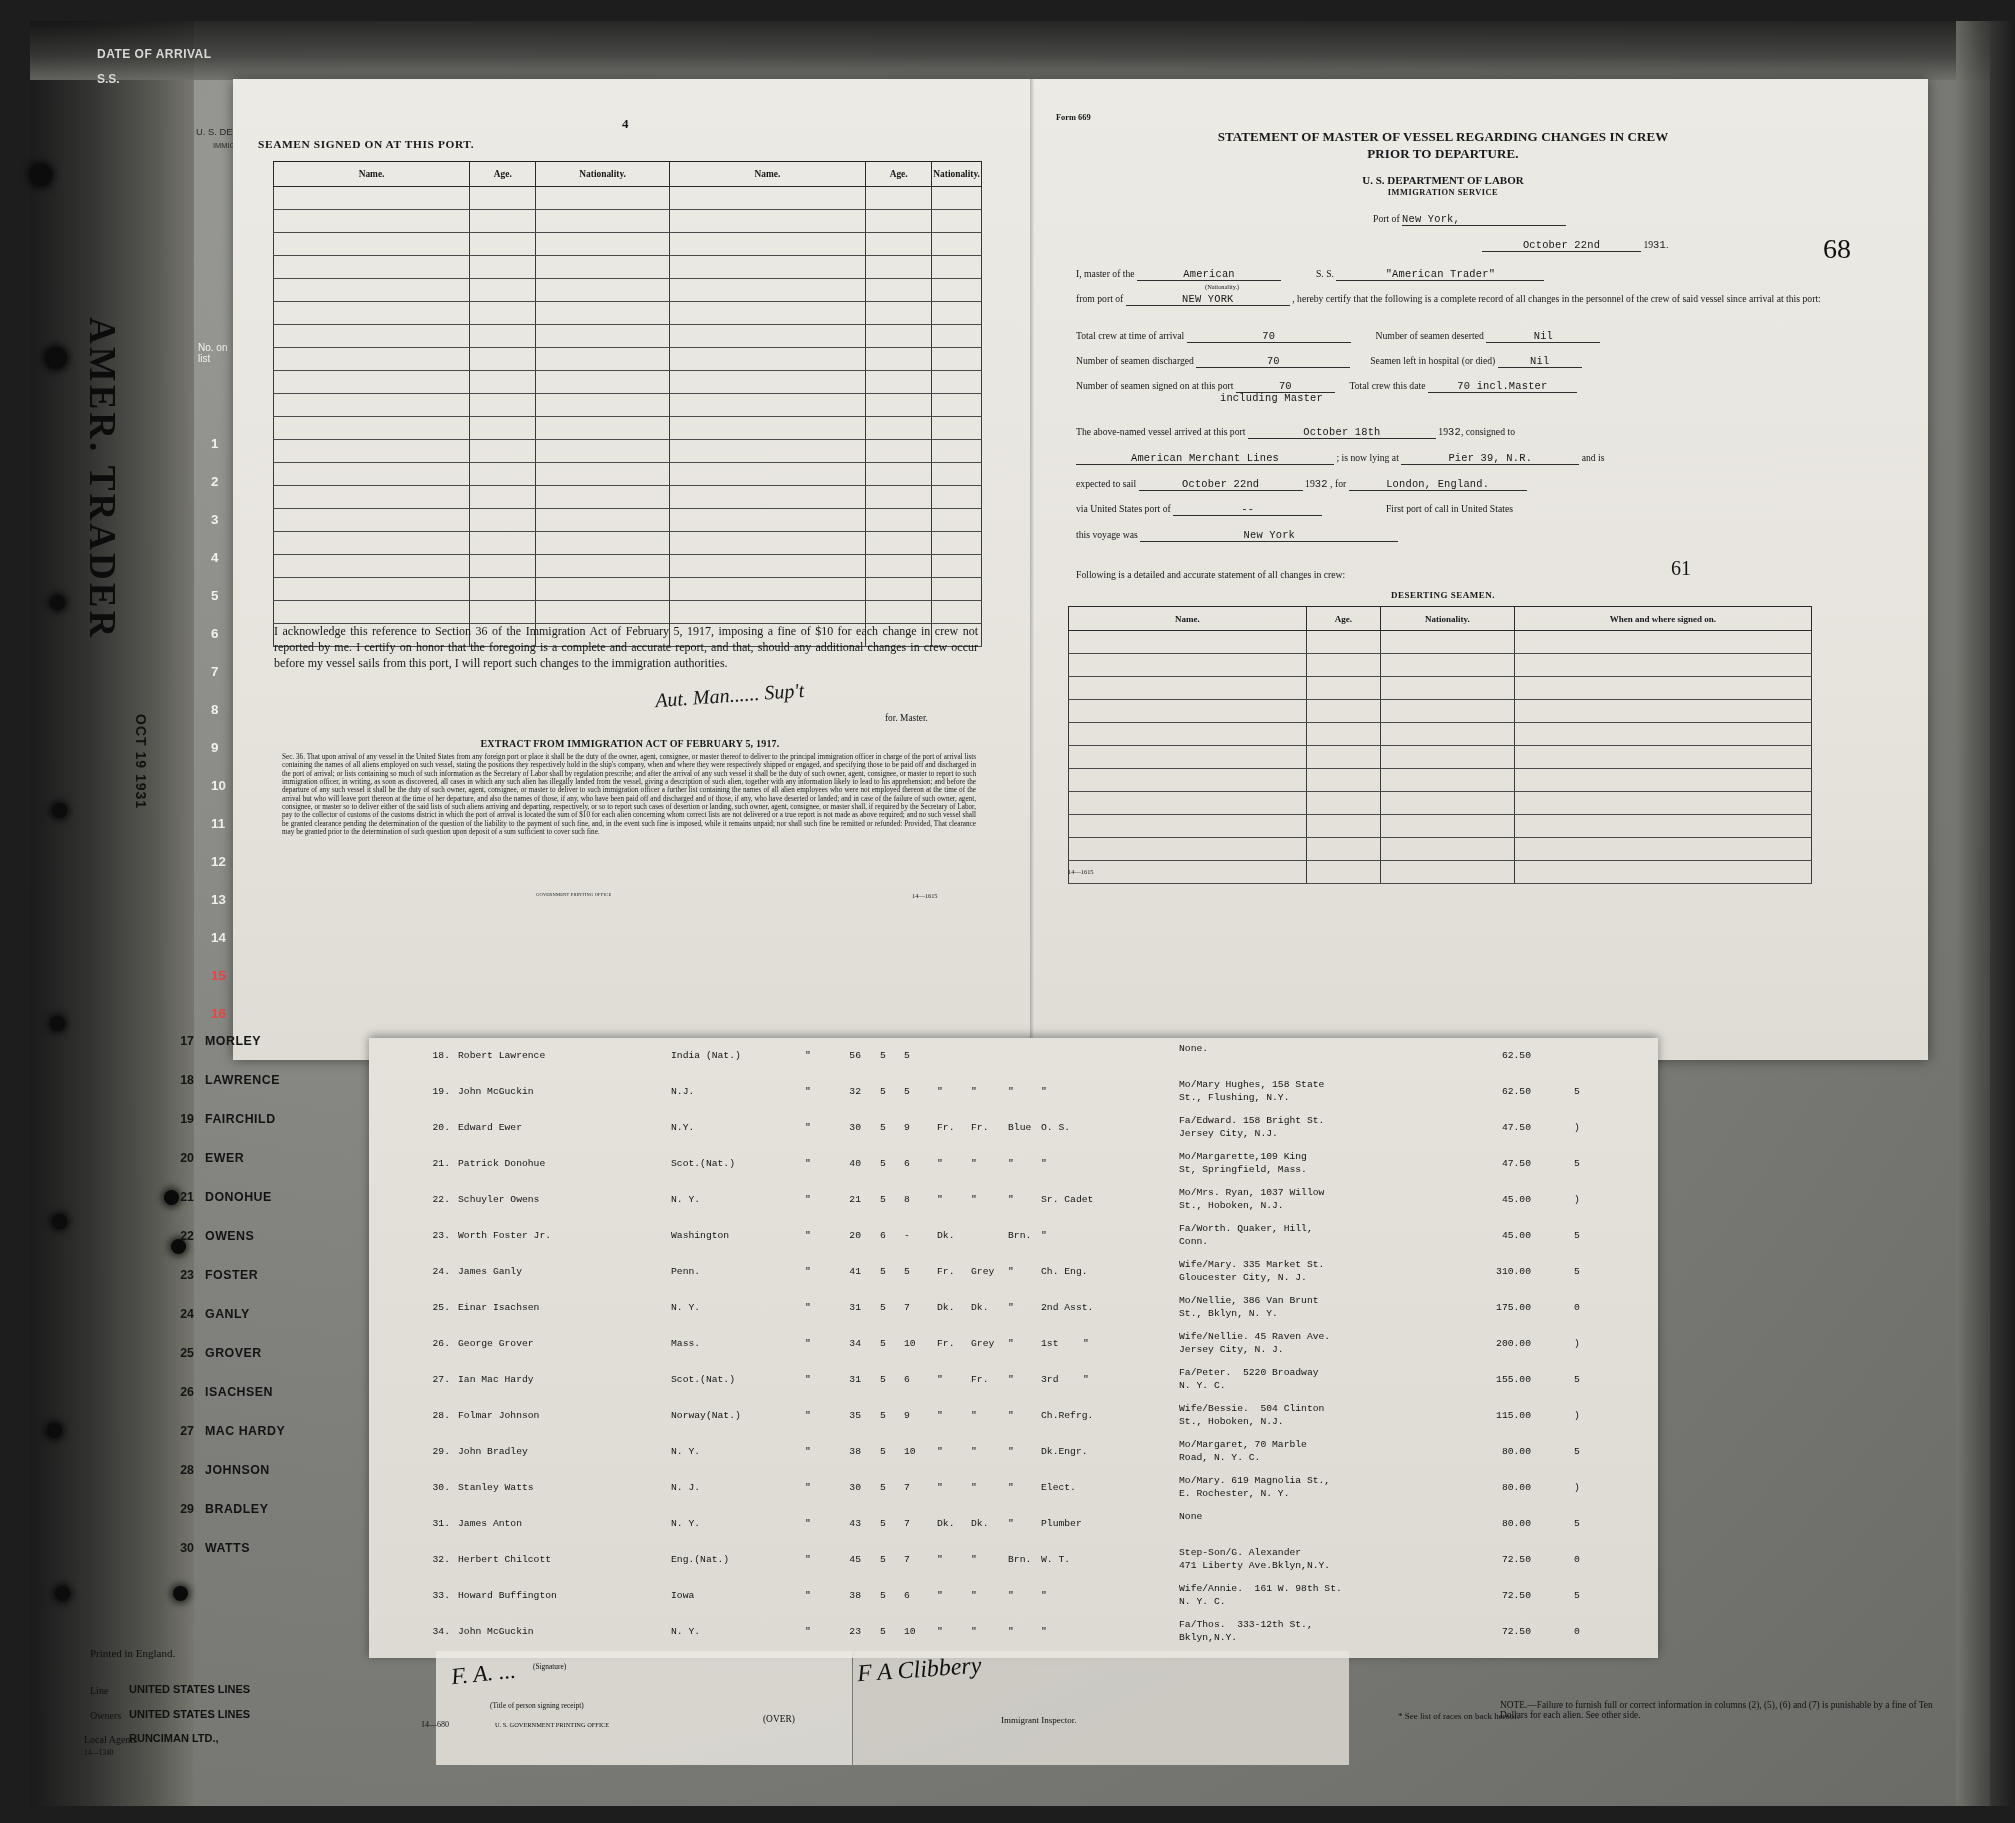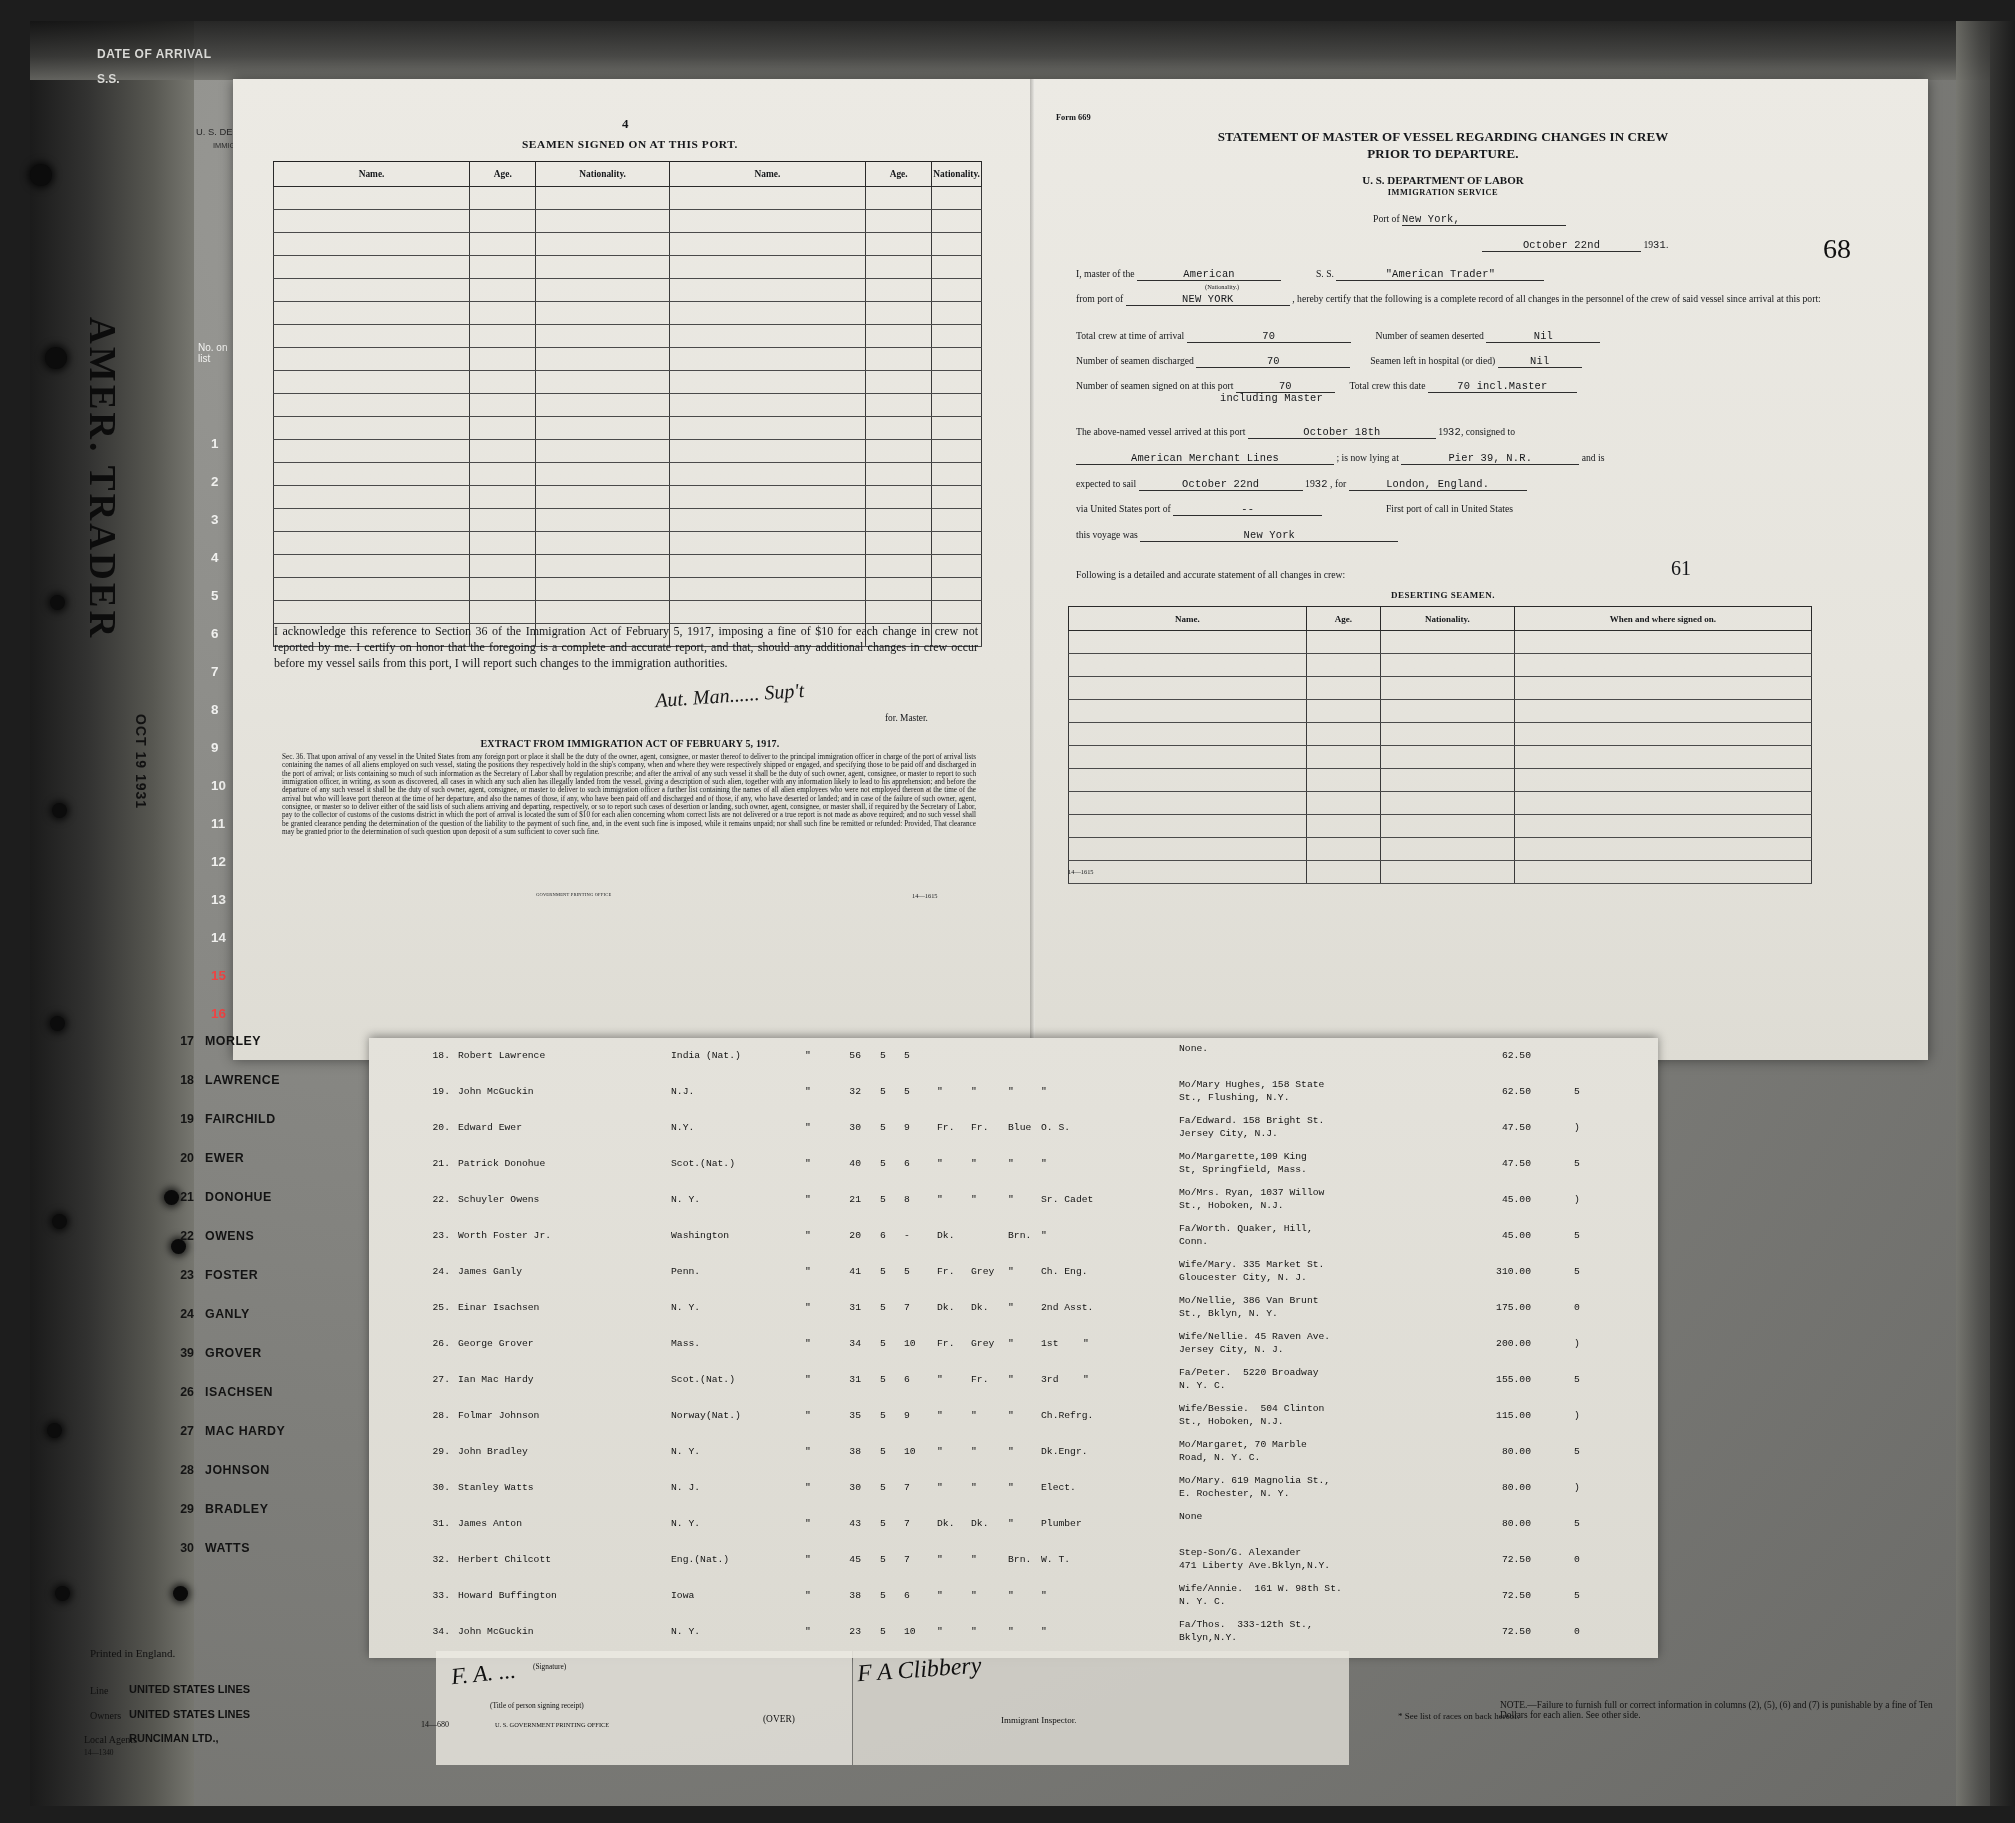--- a/index.html
+++ b/index.html
@@ -18,21 +18,21 @@
 
   
   .sheet{position:absolute;background:#e9e9e4;box-shadow:0 0 12px rgba(0,0,0,.45);}
   .sheet-main{left:233px;top:79px;width:1695px;height:981px;
      background:linear-gradient(180deg,#eceae4 0%,#e6e4dd 60%,#dedcd4 100%);}
   .fold{position:absolute;left:1030px;top:79px;width:5px;height:981px;background:linear-gradient(90deg,rgba(0,0,0,.22),rgba(255,255,255,.25));}
 
   
   .left-pane{position:absolute;left:258px;top:99px;width:744px;height:942px;}
   .hdr-pagenum{position:absolute;left:364px;top:17.3px;font-size:13px;font-weight:bold;}
-  .hdr-title{position:absolute;left:0;top:39px;width:744px;text-align:center;font-size:11.4px;letter-spacing:0.6px;font-weight:bold;}
+  .hdr-title{position:absolute;left:0;top:39px;width:744px;text-align:left;font-size:11.4px;letter-spacing:0.6px;font-weight:bold;}
   table.crewtbl{position:absolute;left:15px;top:62px;width:709px;border-collapse:collapse;}
   table.crewtbl th{border:0.7px solid #2a2a2a;font-size:9.4px;font-weight:bold;height:22px;}
   table.crewtbl td{border-left:0.7px solid #3a3a3a;border-right:0.7px solid #3a3a3a;border-bottom:0.6px solid #4a4a4a;height:20px;}
   table.crewtbl tr:first-child th{border-top:1.5px solid #222;}
   .col-name{width:30%;}.col-age{width:10%;}.col-nat{width:20%;}
 
   .ack{position:absolute;left:16px;top:525px;width:704px;font-size:12px;line-height:1.32;text-align:justify;}
   .sig{position:absolute;left:397px;top:585px;font-family:"Liberation Serif",serif;font-style:italic;font-size:20px;transform:rotate(-4deg);color:#171717;}
   .sig-sub{position:absolute;left:436px;top:614px;font-size:9.4px;}
   .sig-master{position:absolute;left:627px;top:614px;font-size:9.4px;}
@@ -875,21 +875,21 @@
       </div>
       <div class="idx-row">
         <div class="idx-num">23</div>
         <div class="idx-name">FOSTER</div>
       </div>
       <div class="idx-row">
         <div class="idx-num">24</div>
         <div class="idx-name">GANLY</div>
       </div>
       <div class="idx-row">
-        <div class="idx-num">39</div>
+        <div class="idx-num">25</div>
         <div class="idx-name">GROVER</div>
       </div>
       <div class="idx-row">
         <div class="idx-num">26</div>
         <div class="idx-name">ISACHSEN</div>
       </div>
       <div class="idx-row">
         <div class="idx-num">27</div>
         <div class="idx-name">MAC HARDY</div>
       </div>

